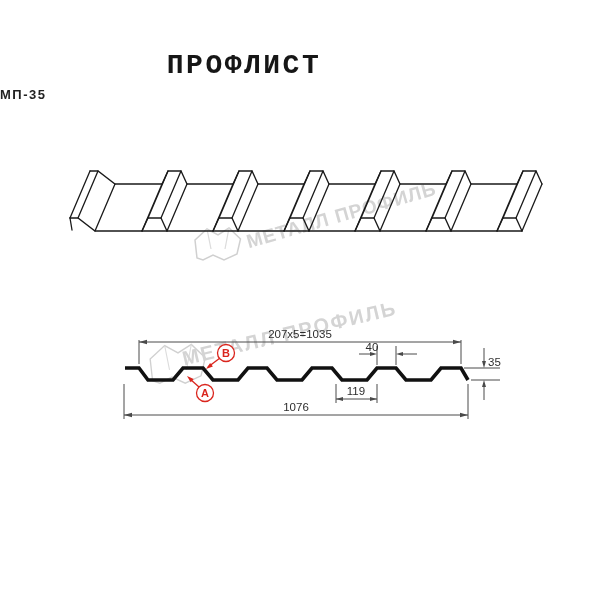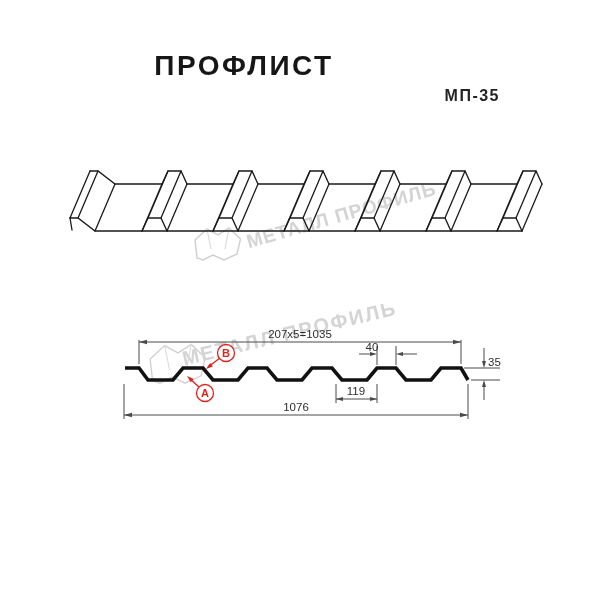--- a/index.html
+++ b/index.html
@@ -1,21 +1,21 @@
 <!DOCTYPE html>
 <html><head>
 <meta charset="utf-8">
 <style>
   html,body{margin:0;padding:0;background:#ffffff;}
   #page{position:relative;width:600px;height:600px;background:#ffffff;overflow:hidden;
         font-family:"Liberation Sans",sans-serif;}
   .title{position:absolute;top:50px;left:0;width:488px;text-align:center;
-         font-size:28px;font-weight:800;letter-spacing:2.5px;color:#161616;}
-  .subtitle{position:absolute;top:87px;left:0;width:500px;text-align:right;
-         font-size:16px;font-weight:700;letter-spacing:1.5px;color:#222;}
+         font-size:28px;font-weight:800;letter-spacing:2.5px;color:#161616;font-family:Liberation Mono, monospace;}
+  .subtitle{position:absolute;top:87px;left:0;width:500px;text-align:left;
+         font-size:13px;font-weight:700;letter-spacing:1.5px;color:#222;}
   .footer-note{position:absolute;top:528px;left:0;width:600px;text-align:center;
          font-size:14px;font-weight:700;letter-spacing:0.5px;color:#2b2b2b;}
   .wm{position:absolute;color:#d4d4d4;font-weight:700;white-space:nowrap;z-index:1;}
   .wm1{left:244px;top:232px;font-size:19px;letter-spacing:1px;
        transform:rotate(-16deg);transform-origin:left top;}
   .wm2{left:180px;top:348px;font-size:20px;letter-spacing:2px;
        transform:rotate(-13.5deg);transform-origin:left top;}
   .wm-logo{position:absolute;z-index:1;}
   #drawing{position:absolute;left:0;top:0;z-index:2;}
   svg text{font-family:"Liberation Sans",sans-serif;}

